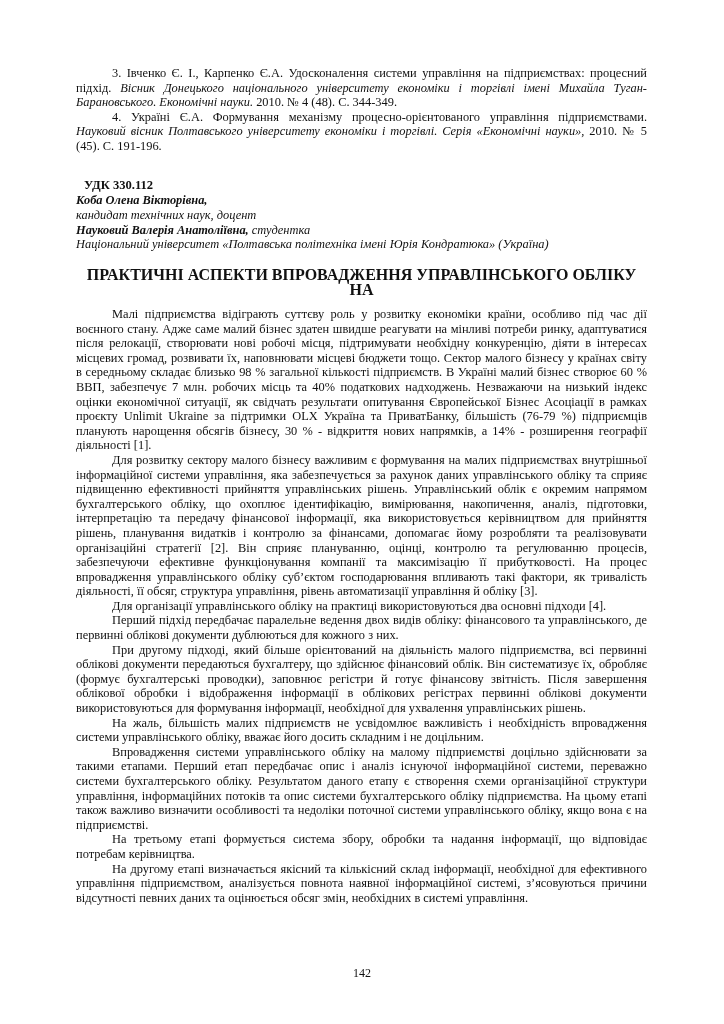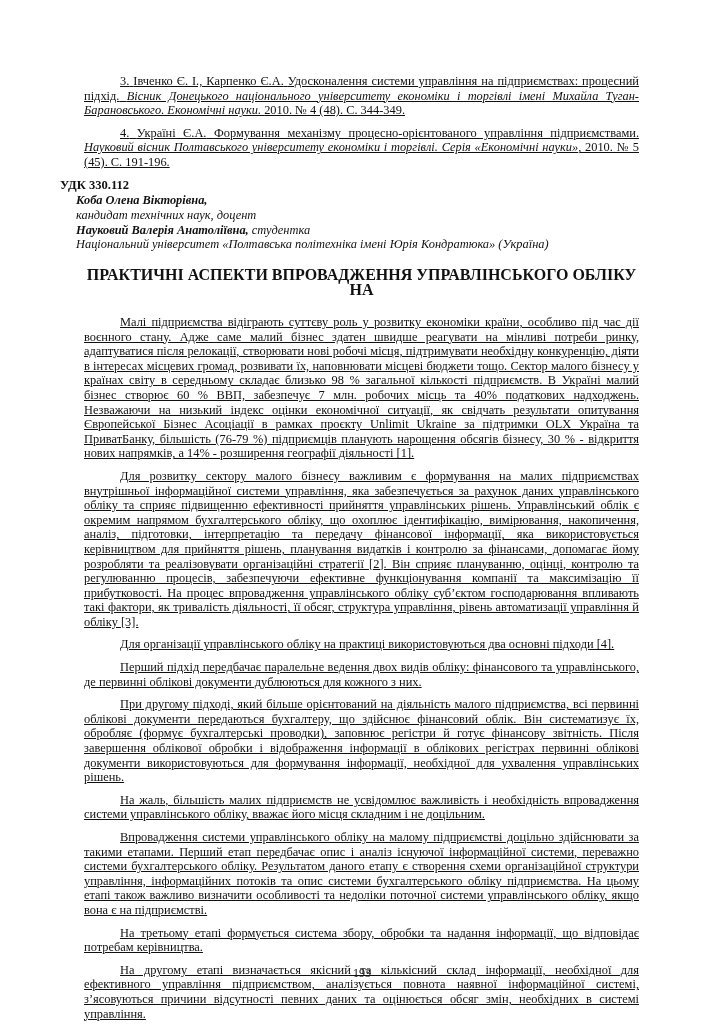--- a/index.html
+++ b/index.html
@@ -17,29 +17,28 @@
       font-size: 12.4px;
       line-height: 14.6px;
     }
     .page {
       position: absolute;
       left: 76px;
       width: 571px;
       top: 66px;
     }
     p {
-      margin: 8px;
+      margin: 0;
       text-align: justify;
       text-indent: 36px;
-      text-decoration: underline;
     }
     .ref i { font-style: italic; }
     .udk {
       position: absolute;
-      left: 60px;
+      left: 84px;
       top: 178px;
       font-weight: bold;
       font-size: 12.6px;
     }
     .authors {
       position: absolute;
       left: 76px;
       width: 571px;
       top: 193px;
       text-align: left;
@@ -105,19 +104,19 @@
 <div class="title">
   <div>ПРАКТИЧНІ АСПЕКТИ ВПРОВАДЖЕННЯ УПРАВЛІНСЬКОГО ОБЛІКУ НА</div>
 </div>
 
 <div class="body-text">
   <p>Малі підприємства відіграють суттєву роль у розвитку економіки країни, особливо під час дії воєнного стану. Адже саме малий бізнес здатен швидше реагувати на мінливі потреби ринку, адаптуватися після релокації, створювати нові робочі місця, підтримувати необхідну конкуренцію, діяти в інтересах місцевих громад, розвивати їх, наповнювати місцеві бюджети тощо. Сектор малого бізнесу у країнах світу в середньому складає близько 98 % загальної кількості підприємств. В Україні малий бізнес створює 60 % ВВП, забезпечує 7 млн. робочих місць та 40% податкових надходжень. Незважаючи на низький індекс оцінки економічної ситуації, як свідчать результати опитування Європейської Бізнес Асоціації в рамках проєкту Unlimit Ukraine за підтримки OLX Україна та ПриватБанку, більшість (76-79 %) підприємців планують нарощення обсягів бізнесу, 30 % - відкриття нових напрямків, а 14% - розширення географії діяльності [1].</p>
   <p>Для розвитку сектору малого бізнесу важливим є формування на малих підприємствах внутрішньої інформаційної системи управління, яка забезпечується за рахунок даних управлінського обліку та сприяє підвищенню ефективності прийняття управлінських рішень. Управлінський облік є окремим напрямом бухгалтерського обліку, що охоплює ідентифікацію, вимірювання, накопичення, аналіз, підготовки, інтерпретацію та передачу фінансової інформації, яка використовується керівництвом для прийняття рішень, планування видатків і контролю за фінансами, допомагає йому розробляти та реалізовувати організаційні стратегії [2]. Він сприяє плануванню, оцінці, контролю та регулюванню процесів, забезпечуючи ефективне функціонування компанії та максимізацію її прибутковості. На процес впровадження управлінського обліку суб’єктом господарювання впливають такі фактори, як тривалість діяльності, її обсяг, структура управління, рівень автоматизації управління й обліку [3].</p>
   <p>Для організації управлінського обліку на практиці використовуються два основні підходи [4].</p>
   <p>Перший підхід передбачає паралельне ведення двох видів обліку: фінансового та управлінського, де первинні облікові документи дублюються для кожного з них.</p>
   <p>При другому підході, який більше орієнтований на діяльність малого підприємства, всі первинні облікові документи передаються бухгалтеру, що здійснює фінансовий облік. Він систематизує їх, обробляє (формує бухгалтерські проводки), заповнює регістри й готує фінансову звітність. Після завершення облікової обробки і відображення інформації в облікових регістрах первинні облікові документи використовуються для формування інформації, необхідної для ухвалення управлінських рішень.</p>
-  <p>На жаль, більшість малих підприємств не усвідомлює важливість і необхідність впровадження системи управлінського обліку, вважає його місця складним і не доцільним.</p>
+  <p>На жаль, більшість малих підприємств не усвідомлює важливість і необхідність впровадження системи управлінського обліку, вважає його досить складним і не доцільним.</p>
   <p>Впровадження системи управлінського обліку на малому підприємстві доцільно здійснювати за такими етапами. Перший етап передбачає опис і аналіз існуючої інформаційної системи, переважно системи бухгалтерського обліку. Результатом даного етапу є створення схеми організаційної структури управління, інформаційних потоків та опис системи бухгалтерського обліку підприємства. На цьому етапі також важливо визначити особливості та недоліки поточної системи управлінського обліку, якщо вона є на підприємстві.</p>
   <p>На третьому етапі формується система збору, обробки та надання інформації, що відповідає потребам керівництва.</p>
   <p>На другому етапі визначається якісний та кількісний склад інформації, необхідної для ефективного управління підприємством, аналізується повнота наявної інформаційної системі, з’ясовуються причини відсутності певних даних та оцінюється обсяг змін, необхідних в системі управління.</p>
 </div>
 
-<div class="page-number">193</div>
+<div class="page-number">142</div>
 
 </body></html>

